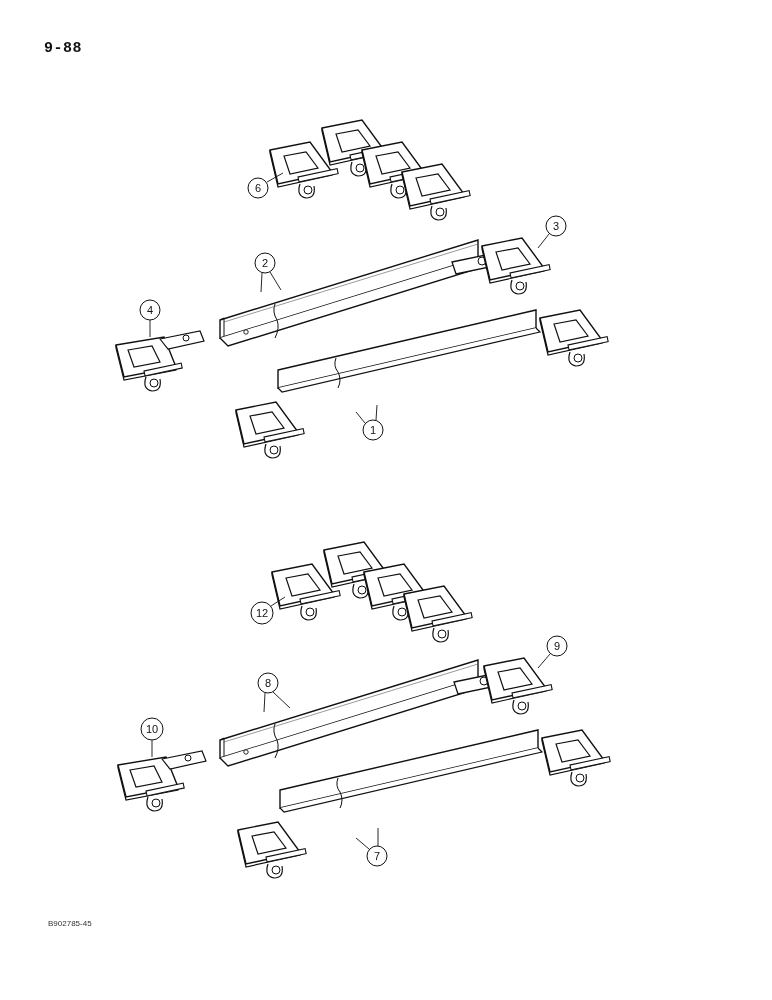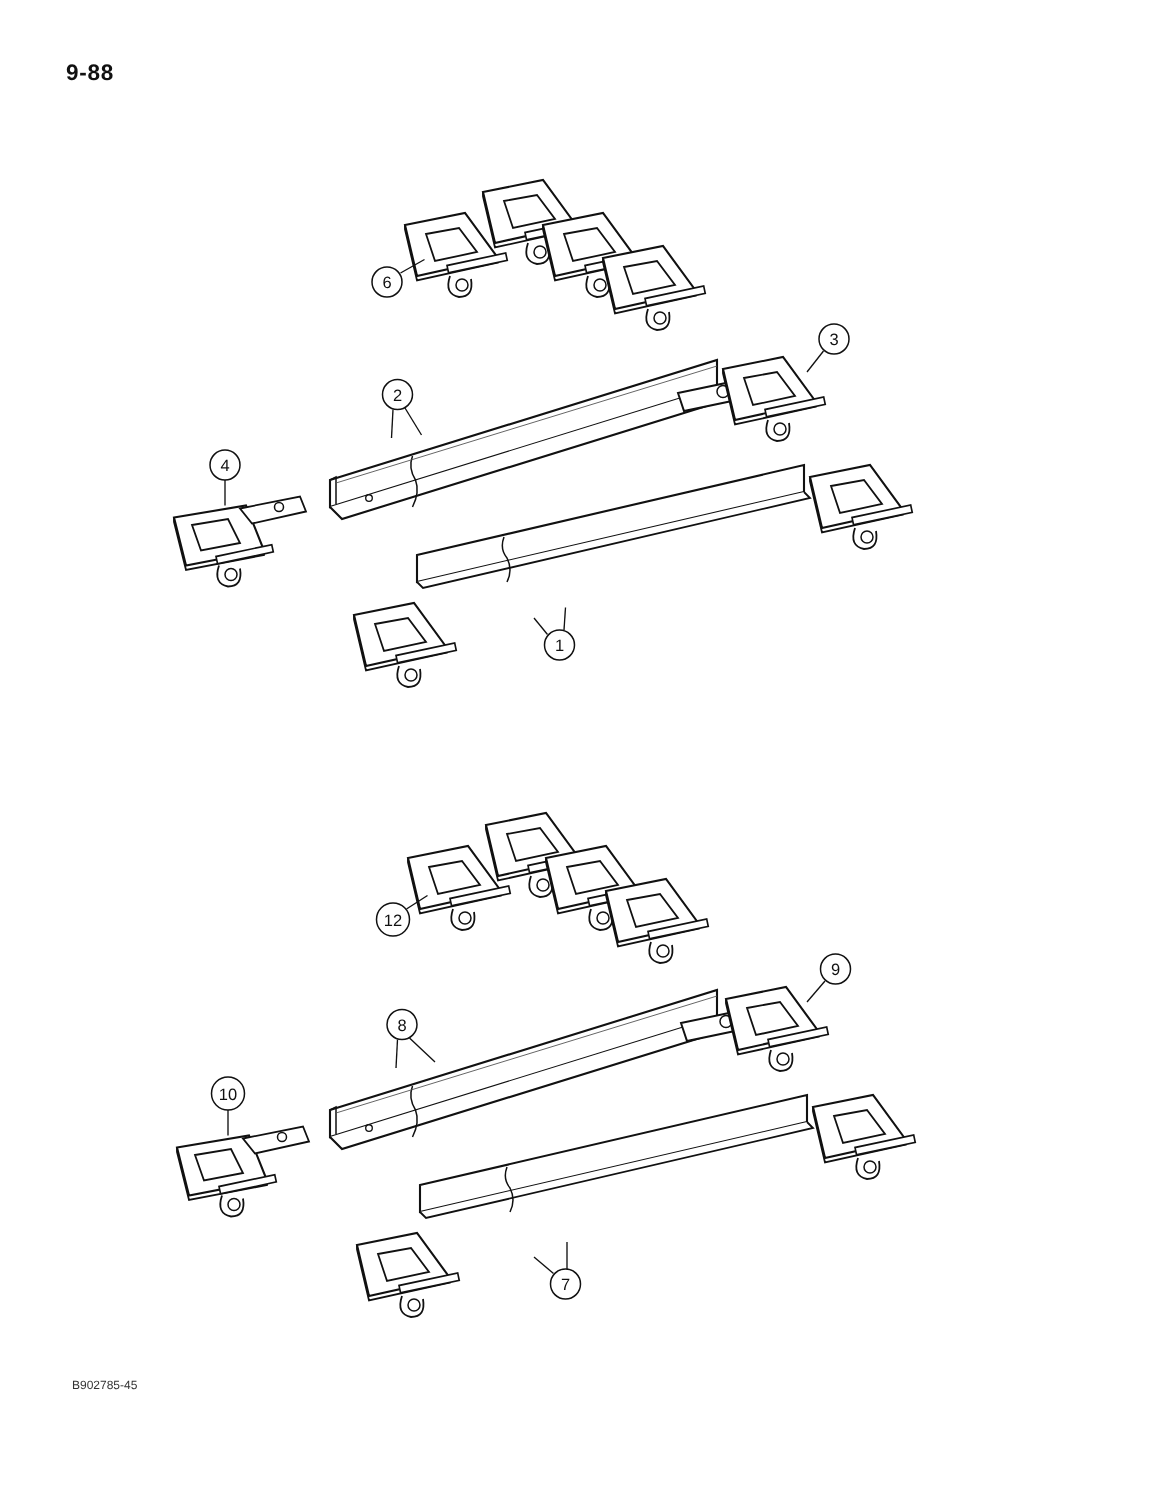--- a/index.html
+++ b/index.html
@@ -1,17 +1,17 @@
 <!DOCTYPE html>
 <html><head>
 <meta charset="utf-8">
 <style>
   html, body { margin: 0; padding: 0; background: #ffffff; }
   body { width: 772px; height: 1000px; position: relative; overflow: hidden; font-family: "Liberation Sans", sans-serif; color: #111; }
-  .page-number { position: absolute; left: 44px; top: 40px; font-size: 15px; font-weight: bold; letter-spacing: 0.5px; font-family: Liberation Sans, sans-serif; }
+  .page-number { position: absolute; left: 44px; top: 40px; font-size: 15px; font-weight: bold; letter-spacing: 0.5px; font-family: Liberation Mono, monospace; }
   .figure-code { position: absolute; left: 48px; top: 919px; font-size: 8px; color: #333; font-family: "Liberation Sans", sans-serif; }
   svg.illus { position: absolute; left: 0; top: 0; }
   .callout-text { font-family: "Liberation Sans", sans-serif; font-size: 11px; fill: #111; }
 </style>
 </head>
 <body>
 
 <div class="page-number">9-88</div>
 
 <svg class="illus" width="772" height="1000" viewBox="0 0 772 1000">

